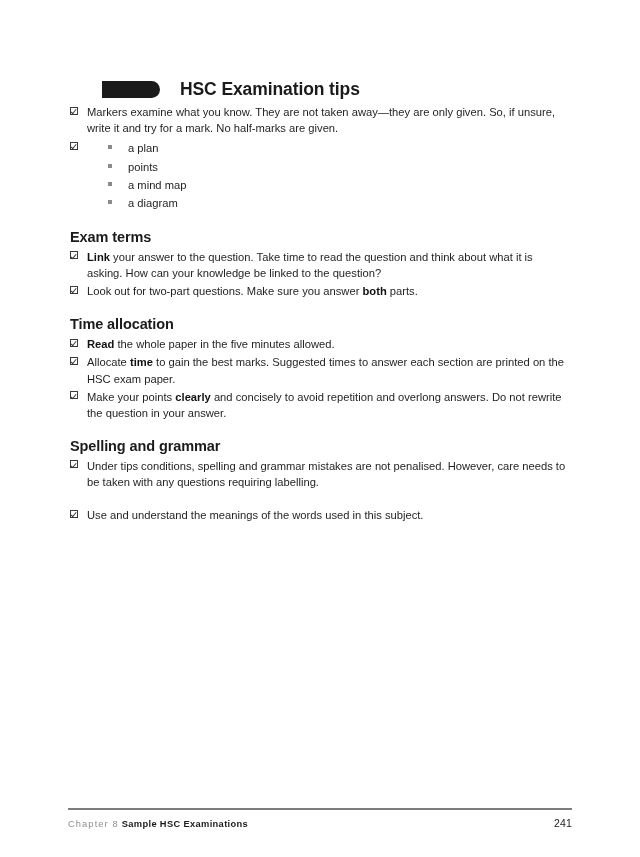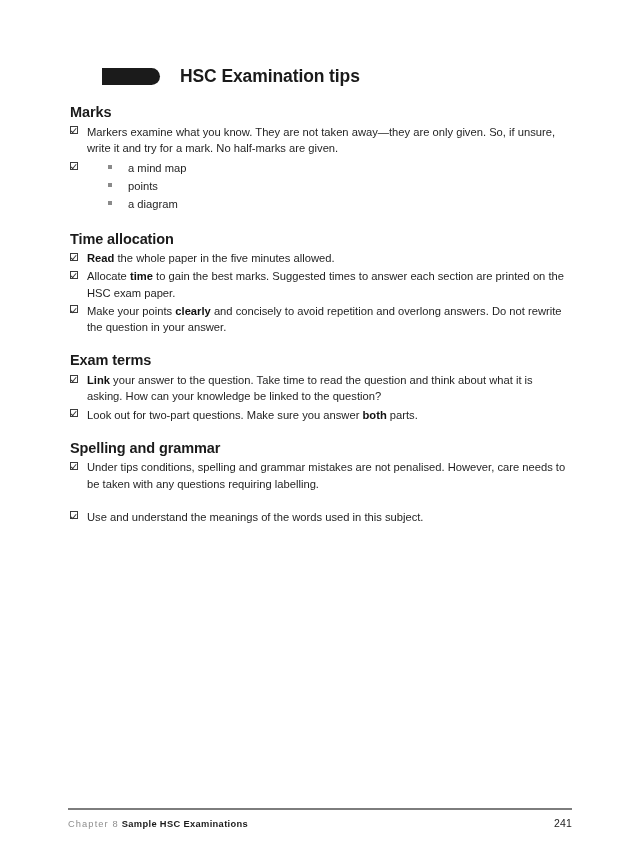--- a/index.html
+++ b/index.html
@@ -24,21 +24,21 @@
   }
 
   
   .page-header {
     position: absolute;
     left: 70px;
     top: 68px;
     width: 500px;
     height: 30px;
     display: flex;
-    align-items: flex-start;
+    align-items: flex-end;
     padding-left: 32px;
   }
   .header-flag {
     width: 58px;
     height: 17px;
     background: #1b1b1b;
     border-top-right-radius: 9px;
     border-bottom-right-radius: 9px;
     flex: 0 0 auto;
   }
@@ -191,43 +191,43 @@
 
 <div class="page">
 
   <div class="page-header">
     <div class="header-flag"></div>
     <div class="header-title">HSC Examination tips</div>
   </div>
 
   <div class="content" id="content-root">
       <div class="section">
-        <h2 class="section-heading">Marks</h2>
         <ul class="check-list">
           <li class="check-item"><span class="check-box"></span><span>Markers examine what you know. They are not taken away—they are only given. So, if unsure, write it and try for a mark. No half-marks are given.</span></li>
           <li class="check-item"><span class="check-box"></span><ul class="square-list">
+              <li><span class="sq-bullet"></span><span>a plan</span></li>
+              <li><span class="sq-bullet"></span><span>points</span></li>
               <li><span class="sq-bullet"></span><span>a mind map</span></li>
-              <li><span class="sq-bullet"></span><span>points</span></li>
               <li><span class="sq-bullet"></span><span>a diagram</span></li>
             </ul></li>
+        </ul>
+      </div>
+      <div class="section">
+        <h2 class="section-heading">Exam terms</h2>
+        <ul class="check-list">
+          <li class="check-item"><span class="check-box"></span><b>Link</b><span> your answer to the question. Take time to read the question and think about what it is asking. How can your knowledge be linked to the question?</span></li>
+          <li class="check-item"><span class="check-box"></span><span>Look out for two-part questions. Make sure you answer </span><b>both</b><span> parts.</span></li>
         </ul>
       </div>
       <div class="section">
         <h2 class="section-heading">Time allocation</h2>
         <ul class="check-list">
           <li class="check-item"><span class="check-box"></span><b>Read</b><span> the whole paper in the five minutes allowed.</span></li>
           <li class="check-item"><span class="check-box"></span><span>Allocate </span><b>time</b><span> to gain the best marks. Suggested times to answer each section are printed on the HSC exam paper.</span></li>
           <li class="check-item"><span class="check-box"></span><span>Make your points </span><b>clearly</b><span> and concisely to avoid repetition and overlong answers. Do not rewrite the question in your answer.</span></li>
-        </ul>
-      </div>
-      <div class="section">
-        <h2 class="section-heading">Exam terms</h2>
-        <ul class="check-list">
-          <li class="check-item"><span class="check-box"></span><b>Link</b><span> your answer to the question. Take time to read the question and think about what it is asking. How can your knowledge be linked to the question?</span></li>
-          <li class="check-item"><span class="check-box"></span><span>Look out for two-part questions. Make sure you answer </span><b>both</b><span> parts.</span></li>
         </ul>
       </div>
       <div class="section">
         <h2 class="section-heading">Spelling and grammar</h2>
         <ul class="check-list">
           <li class="check-item"><span class="check-box"></span><span>Under tips conditions, spelling and grammar mistakes are not penalised. However, care needs to be taken with any questions requiring labelling.</span></li>
         </ul>
       </div>
       <div class="section">
         <ul class="check-list">

